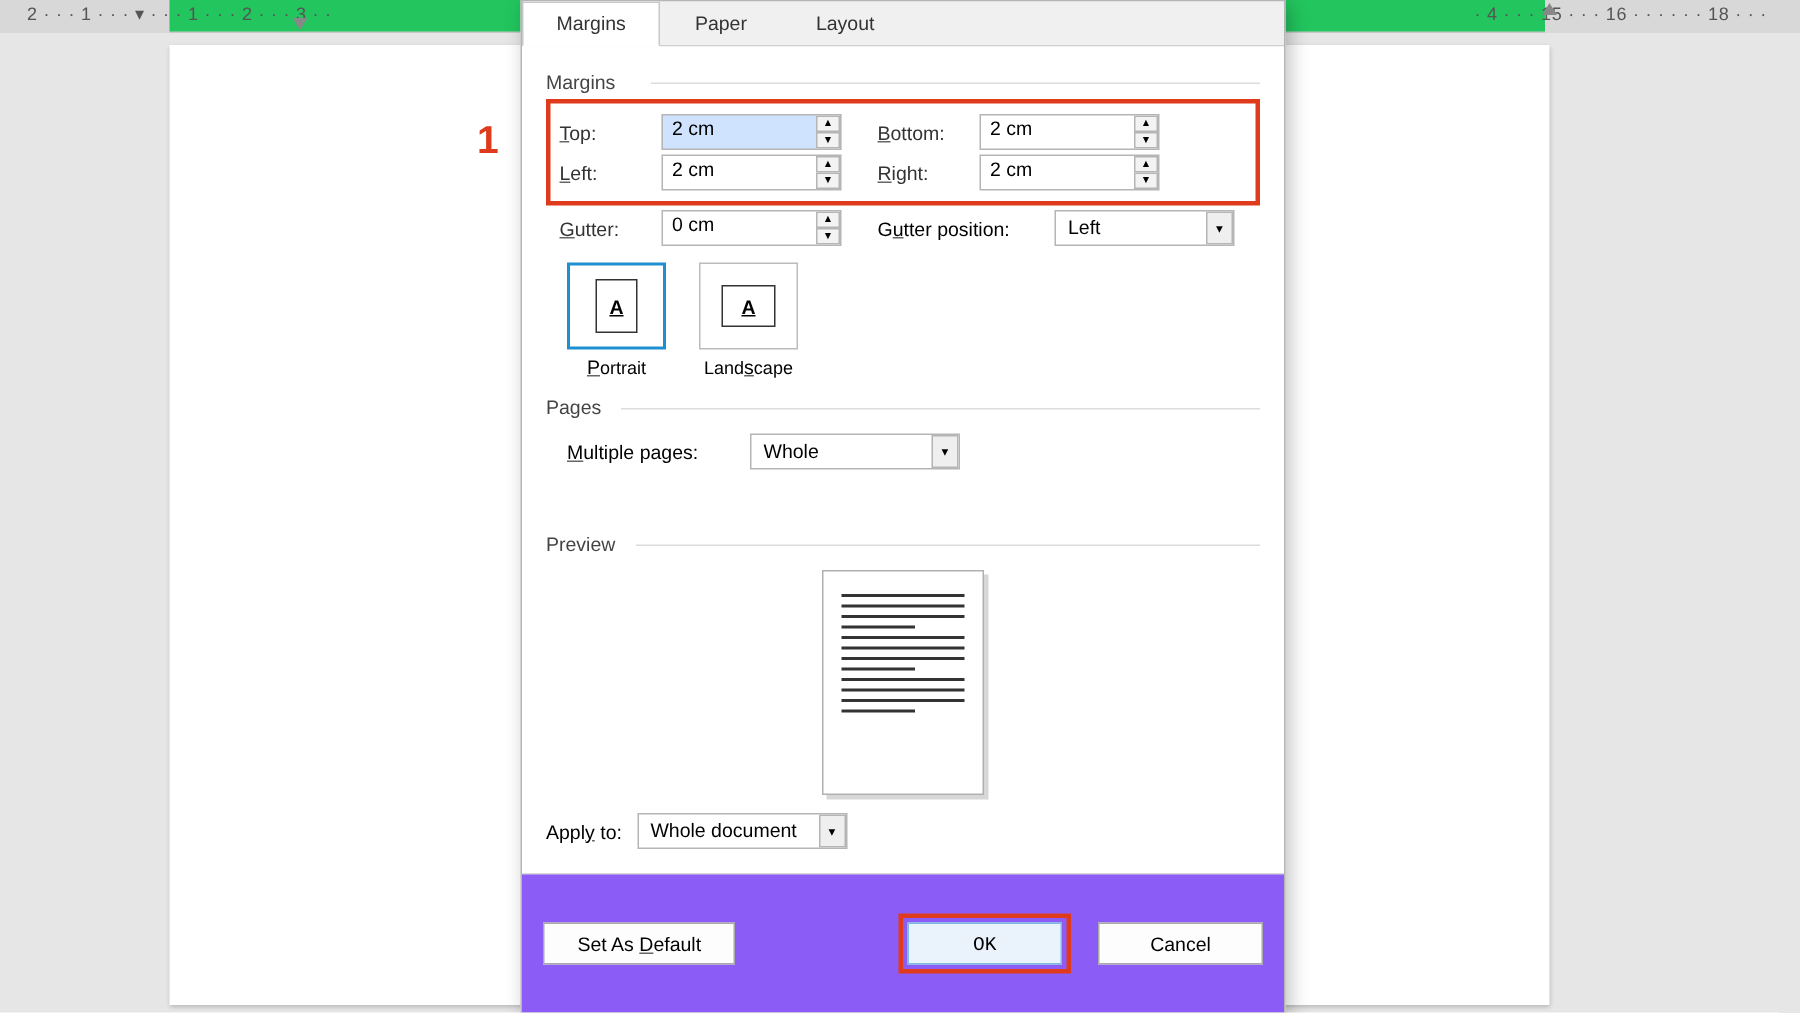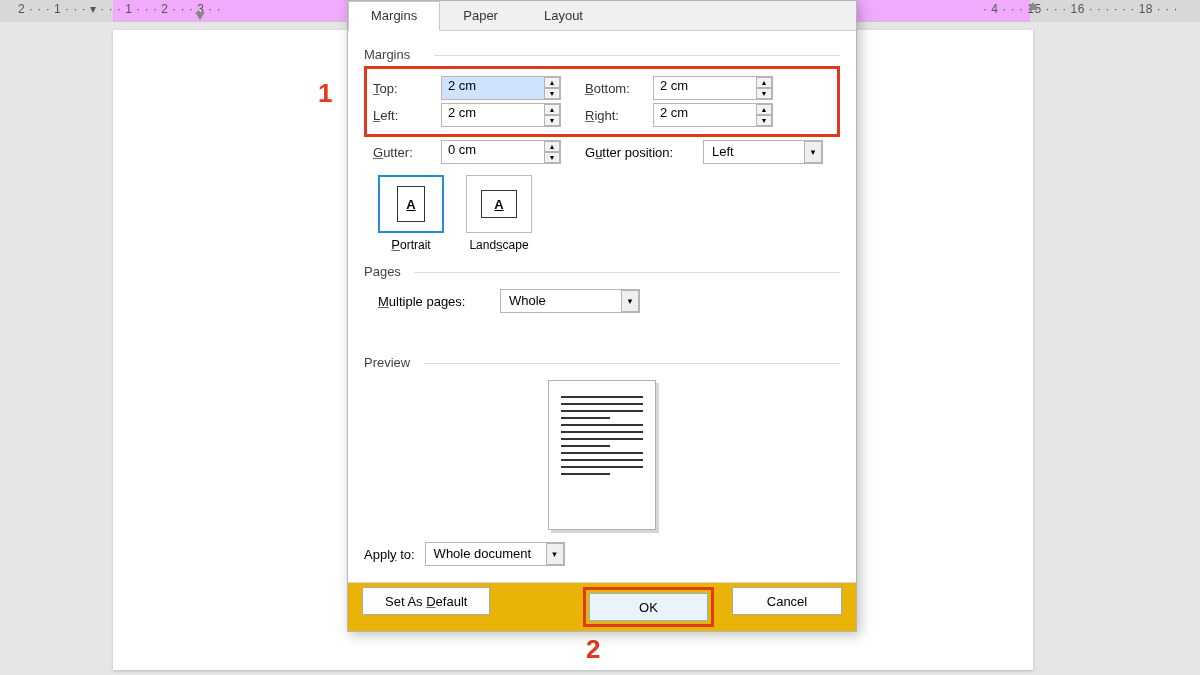--- a/index.html
+++ b/index.html
@@ -1,19 +1,19 @@
 <!DOCTYPE html>
 <html><head>
 <meta charset="utf-8">
 <style>
   * { box-sizing: border-box; font-family: "Segoe UI", Tahoma, sans-serif; font-size: 13px; }
   body { margin: 0; width: 1200px; height: 675px; background: #e6e6e6; overflow: hidden; position: relative; }
 
   
-  .ruler { position: absolute; top: 0; left: 0; right: 0; height: 22px; background: #f0abfc; border-bottom: 1px solid #c8c8c8; }
+  .ruler { position: absolute; top: 0; left: 0; right: 0; height: 22px; background: #22c55e; border-bottom: 1px solid #c8c8c8; }
   .ruler-shade-l { position:absolute; left:0; top:0; height:22px; width:113px; background:#d8d8d8;}
   .ruler-shade-r { position:absolute; right:0; top:0; height:22px; width:170px; background:#d8d8d8;}
   .ruler-text-l { position:absolute; left:18px; top:2px; font-size:12px; color:#555; letter-spacing:0.5px;}
   .ruler-text-r { position:absolute; right:22px; top:2px; font-size:12px; color:#555; letter-spacing:0.5px;}
   .ruler-marker { position:absolute; top:12px; width:0; height:0; }
   .ruler-marker.down { border-left:5px solid transparent; border-right:5px solid transparent; border-top:8px solid #888;}
   .ruler-marker.up   { border-left:5px solid transparent; border-right:5px solid transparent; border-bottom:8px solid #888; top:2px;}
 
   
   .page { position:absolute; top:30px; left:113px; width:920px; height:640px; background:#fff; box-shadow:0 1px 3px rgba(0,0,0,.2);}
@@ -59,23 +59,23 @@
 
   .pages-row { display:flex; align-items:center; gap:22px; padding:6px 0 2px 14px;}
 
   .preview-wrap { display:flex; justify-content:center; padding:6px 0 4px 0;}
   .preview-box { width:108px; height:150px; border:1px solid #b0b0b0; background:#fff; box-shadow:3px 3px 0 #d7d7d7; padding:10px 12px;}
   .preview-box .ln { border-top:2px solid #333; margin:5px 0;}
   .preview-box .ln.half { width:60%;}
 
   .apply-row { display:flex; align-items:center; gap:10px; padding:8px 0 2px 0;}
 
-  .dlg-footer { background:#eab308; border-top:1px solid #d8d8d8; padding:4px 14px; display:flex; }
+  .dlg-footer { background:#8b5cf6; border-top:1px solid #d8d8d8; padding:26px 14px; display:flex; align-items:center;}
   .btn { height:28px; padding:0 22px; border:1px solid #a9a9a9; background:#fdfdfd; cursor:pointer; }
-  .btn.ok { background:#eaf3fb; border:1px solid #7bbbe0; width:119px;}
+  .btn.ok { background:#eaf3fb; border:1px solid #7bbbe0; width:103px;font-family:Liberation Mono, monospace;}
   .ok-outline { border:3px solid #e03a1c; padding:3px; margin-left:auto;}
   .btn.cancel { width:110px; margin-left:18px;}
 
   .callout { position:absolute; color:#e03a1c; font-weight:bold; font-size:26px;}
   .callout.c1 { left:318px; top:78px;}
   .callout.c2 { left:586px; top:634px;}
 </style>
 </head>
 <body>
 

